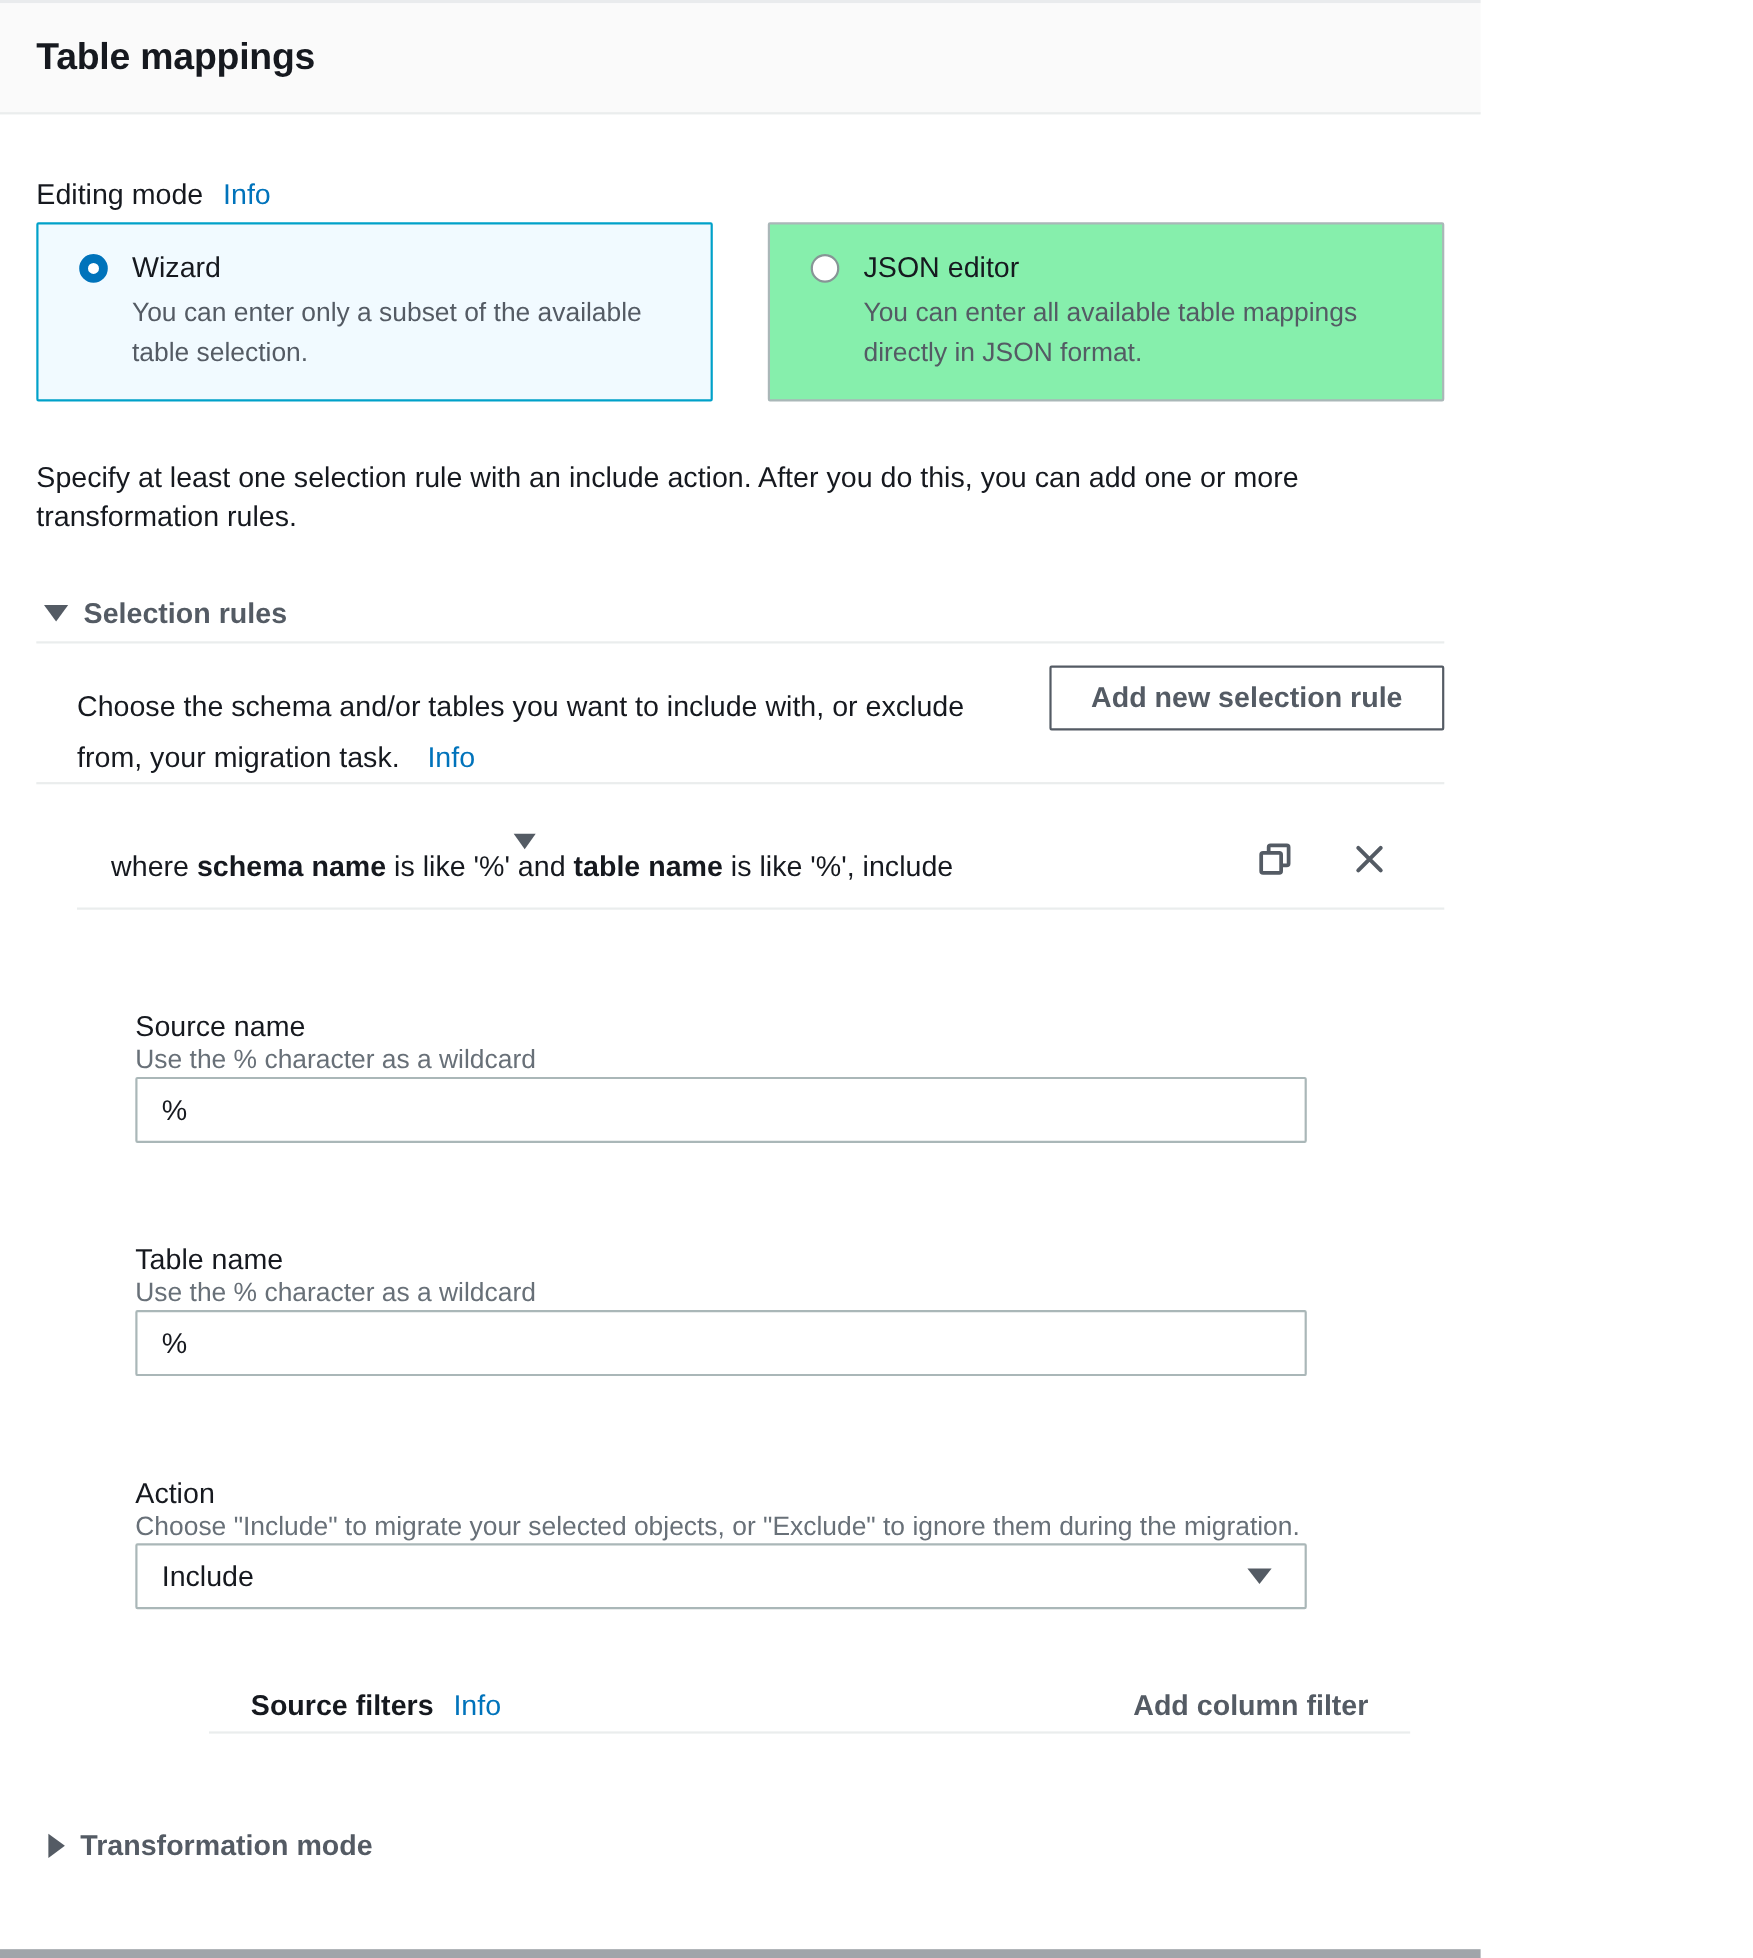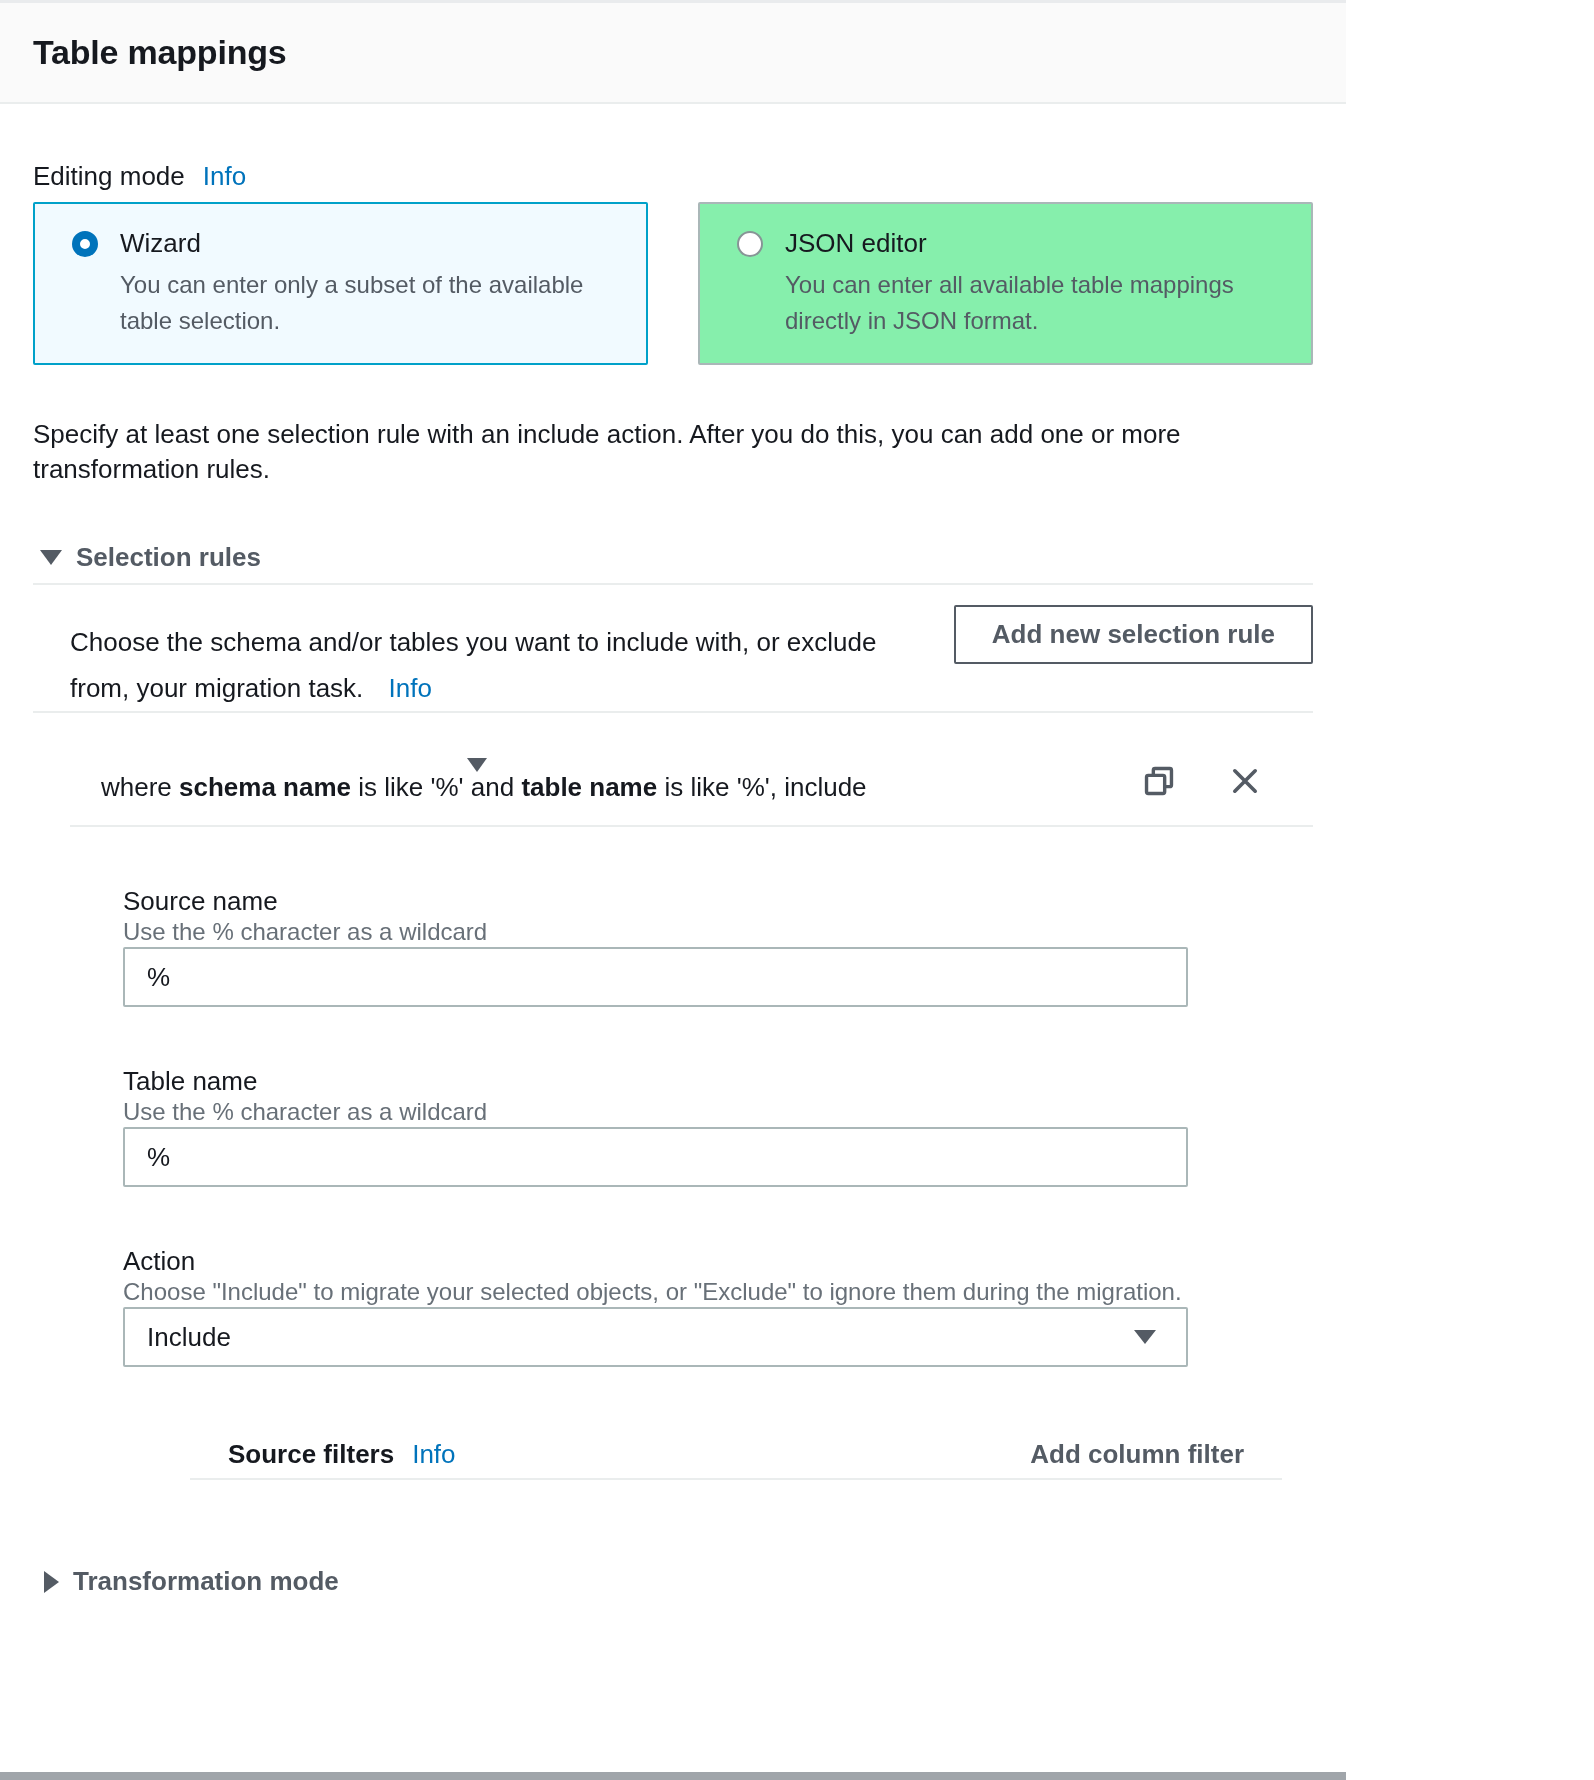--- a/index.html
+++ b/index.html
@@ -65,21 +65,21 @@
   .rule-header{display:flex;align-items:center;justify-content:space-between;padding:45px 0 22px 54px;}
   .rule-summary{display:flex;align-items:center;font-size:26px;color:#16191f;flex-direction:column;}
   .rule-summary .caret-down{border-left-width:10px;border-right-width:10px;border-top-width:14px;}
   .rule-summary .sum{margin-left:14px;}
   .rule-summary .b{font-weight:700;}
   .rule-actions{display:flex;align-items:center;gap:52px;margin-right:51px;}
   .icon-btn{background:none;border:none;padding:0;cursor:pointer;line-height:0;}
 
   
   .fields{margin-left:90px;}
-  .field{margin-top:58px;}
+  .field{margin-top:90px;}
   .field.first{margin-top:76px;}
   .field-label{font-size:26px;line-height:32px;color:#16191f;}
   .field-helper{font-size:24px;line-height:30px;color:#687078;}
   .control{
     width:1065px;height:60px;box-sizing:border-box;border:2px solid #aab7b8;border-radius:2px;
     background:#ffffff;display:flex;align-items:center;padding:0 22px;font-size:26px;color:#16191f;
   }
   .select{justify-content:space-between;cursor:pointer;margin-top:4px;}
   .select.mt{margin-top:0;}
   .select-caret{width:0;height:0;border-left:11px solid transparent;border-right:11px solid transparent;border-top:14px solid #545b64;margin-right:8px;}

